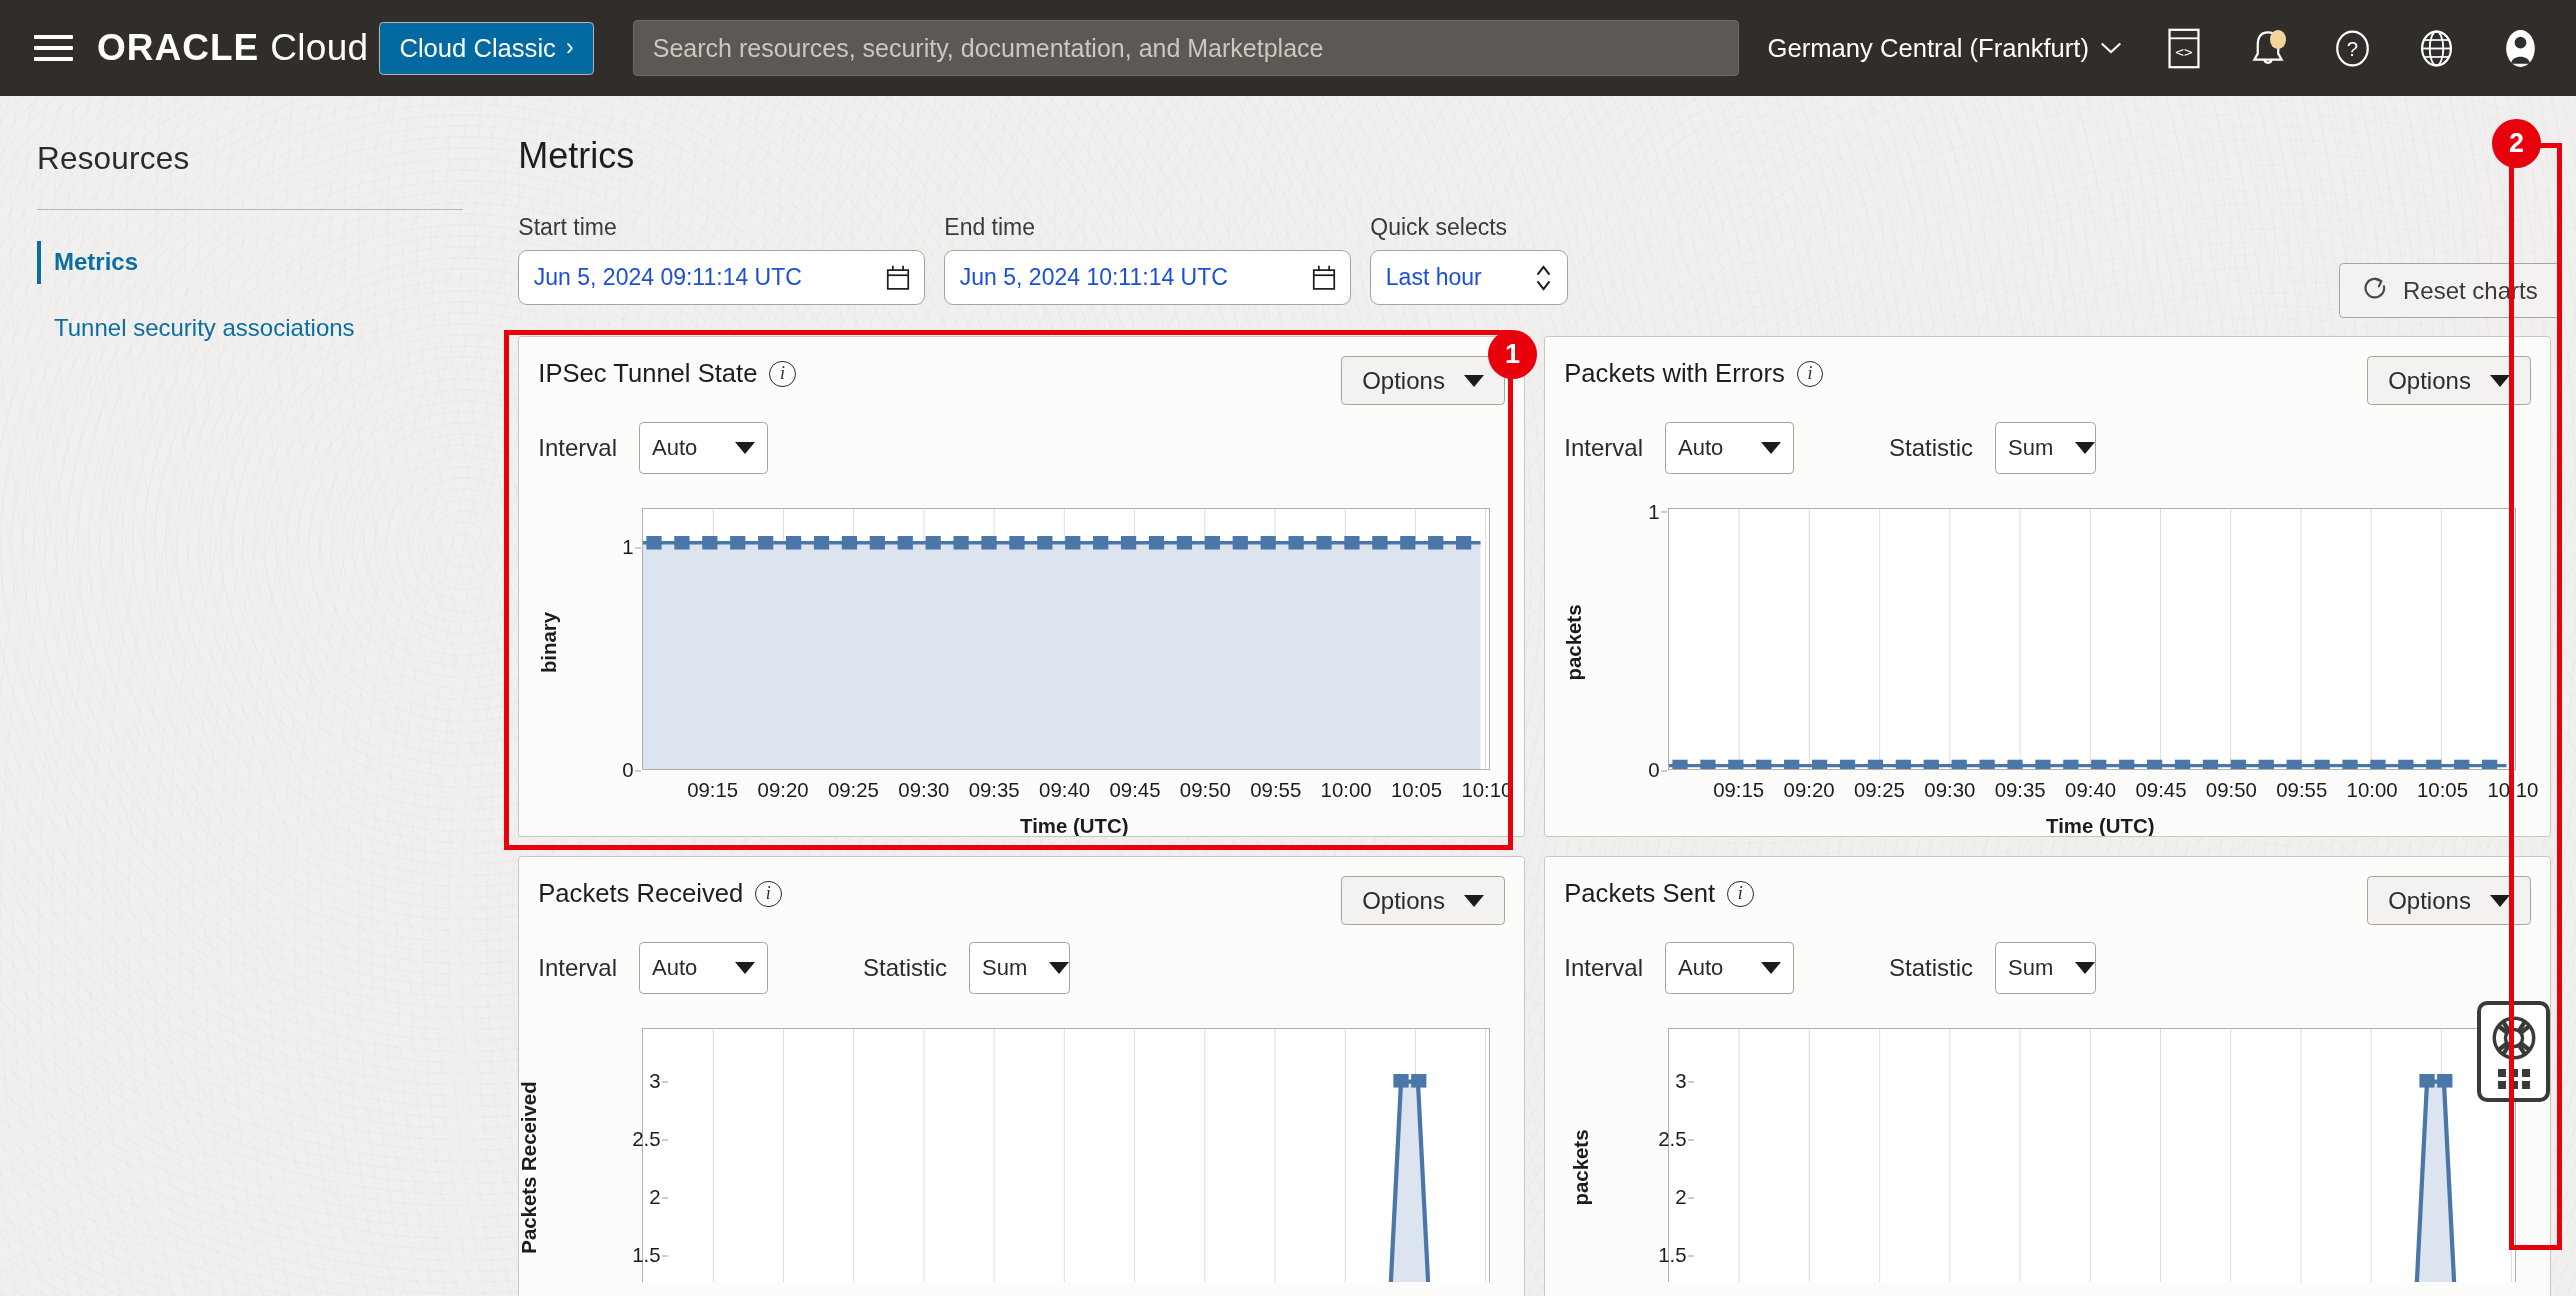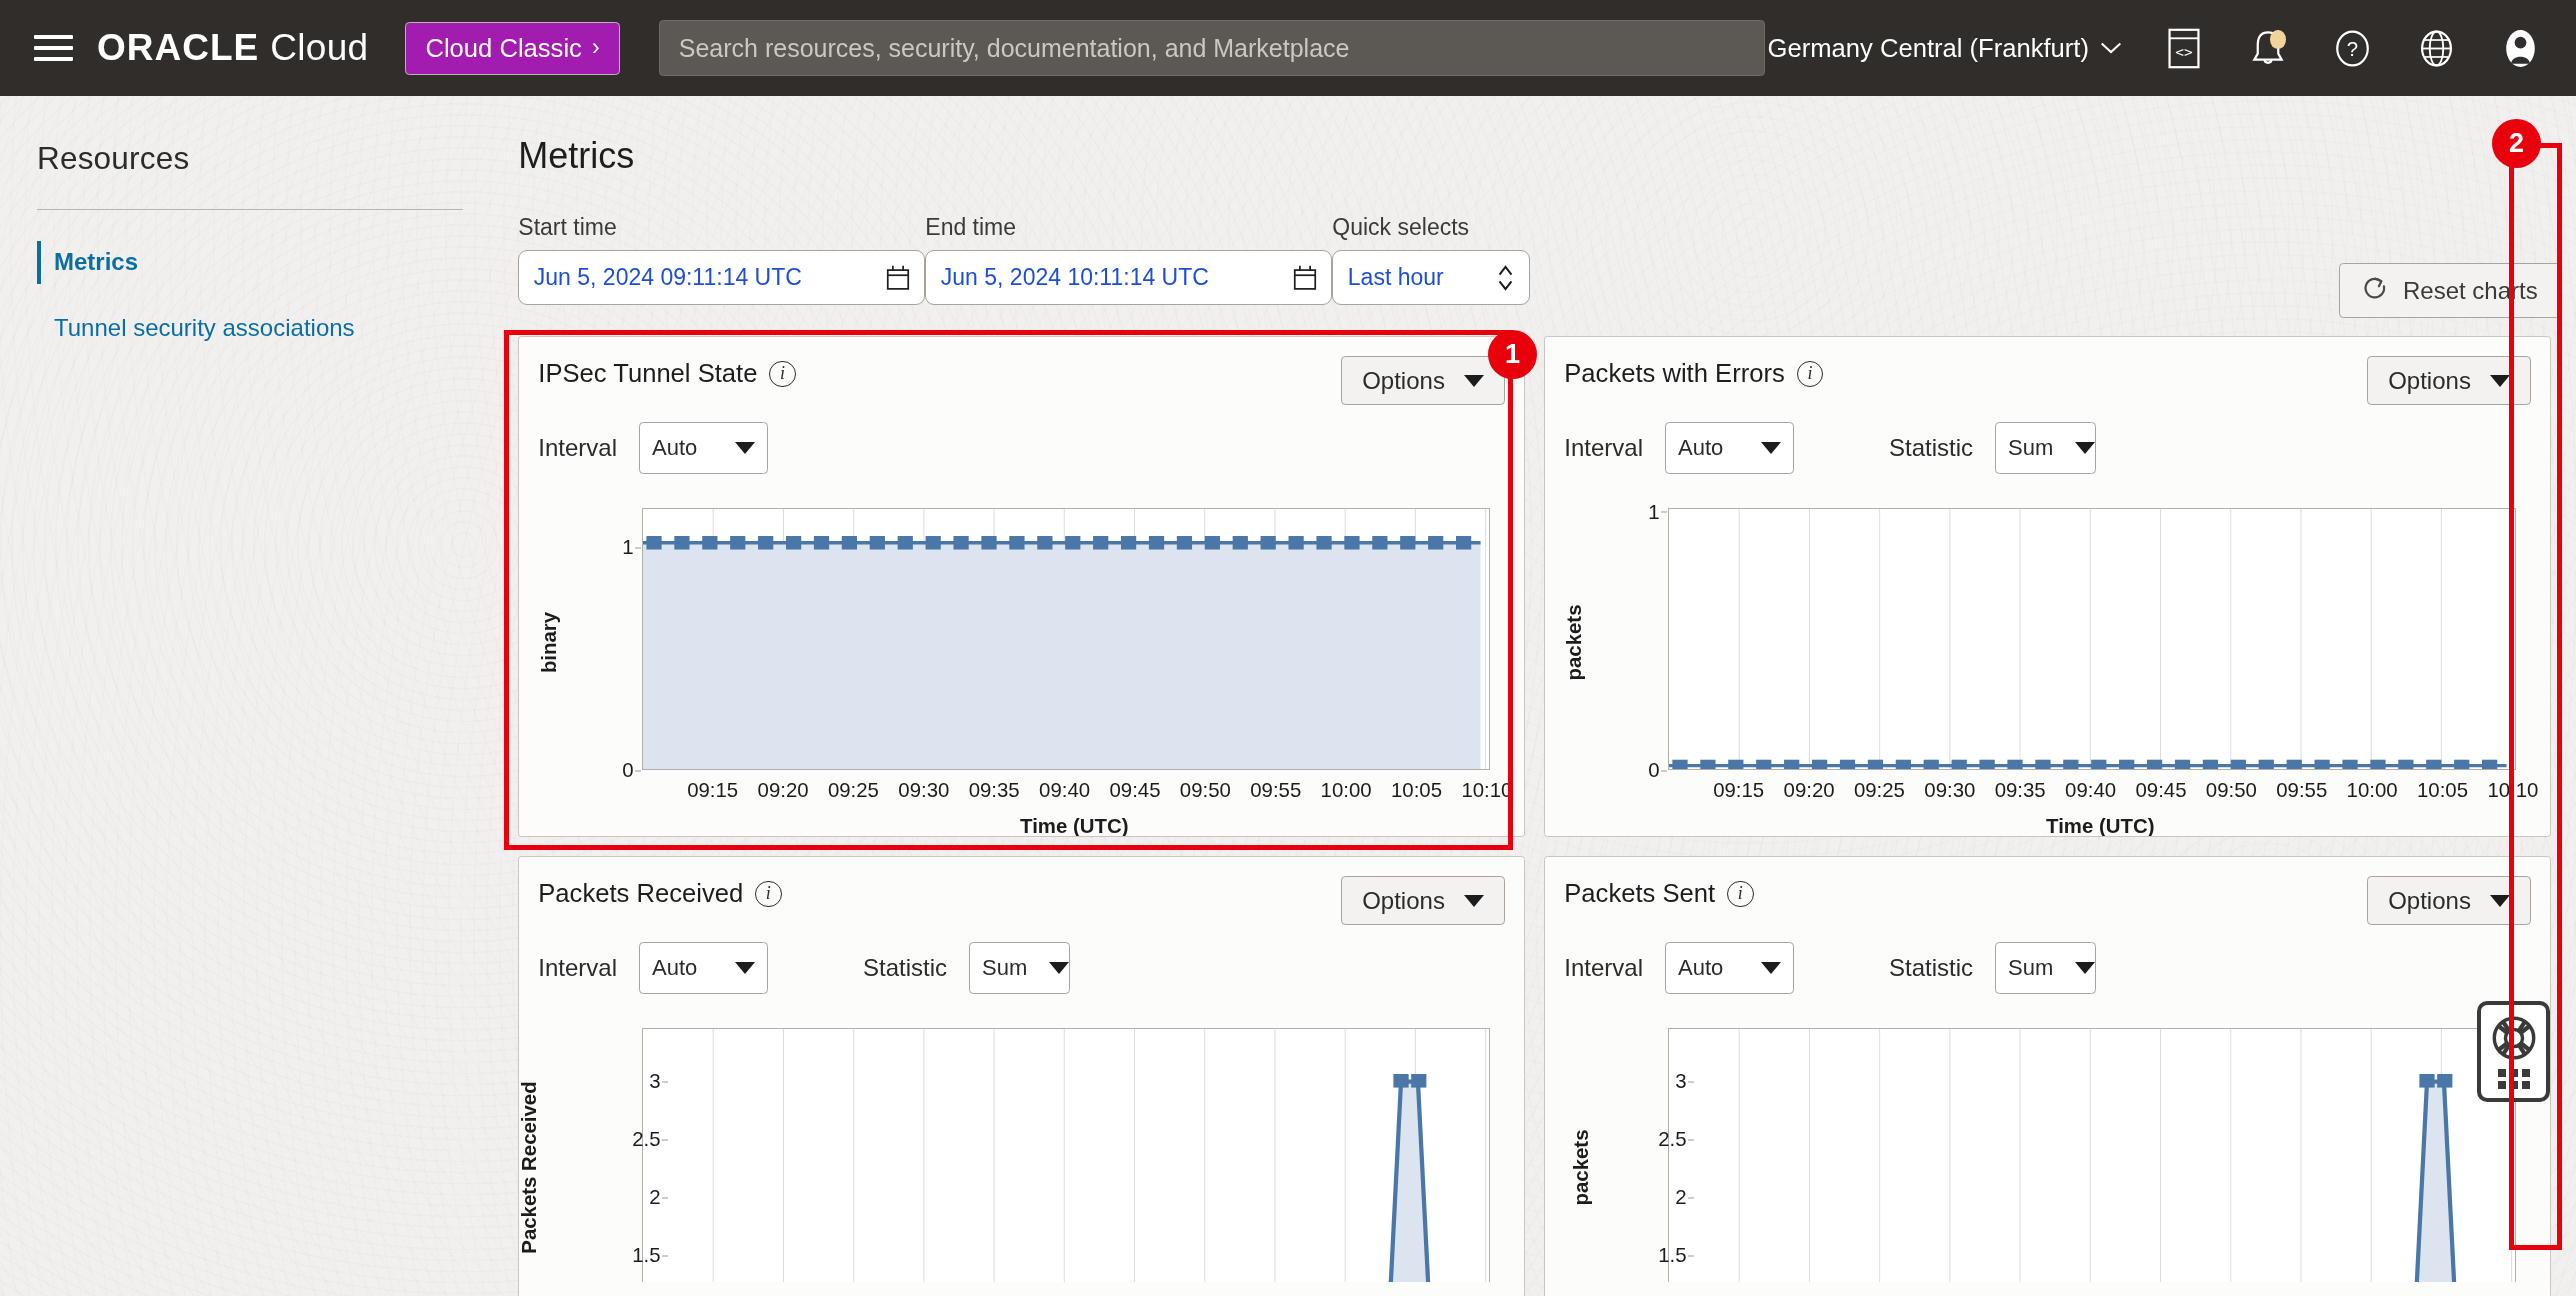--- a/index.html
+++ b/index.html
@@ -26,21 +26,21 @@
     background: #312d2a; display: flex; align-items: center;
     padding: 0 22px; z-index: 40;
   }
   .hamburger { width: 44px; height: 34px; display:flex; flex-direction:column;
     justify-content:center; gap:7.7px; margin-left:12px; margin-right:19px; cursor:pointer; }
   .hamburger span { display:block; height:3.4px; background:#fff; border-radius:0.9px; width:39px; }
   .brand { display:flex; align-items:center; gap:11px; color:#fff; }
   .brand-oracle { font-size:37px; font-weight:700; letter-spacing:1px; }
   .brand-cloud { font-size:37px; font-weight:300; letter-spacing:0.3px; }
   .classic-btn {
-    margin-left: 37px; border:0.9px solid #b9b5b0; background:#a21caf; color:#fff;
+    margin-left: 11px; border:0.9px solid #b9b5b0; background:#0369a1; color:#fff;
     border-radius:4.3px; padding:11px 19px; font-size:25.6px; display:flex;
     align-items:flex-start; gap:10.2px; cursor:pointer; white-space:nowrap;
   }
   .classic-btn .chev { font-size:23px; font-weight:300; }
   .searchbox {
     margin-left:39px; flex:0 0 1106px; height:56px; background:#5c5854;
     border:0.9px solid #706b66; border-radius:4.3px; display:flex; align-items:center;
     padding:0 19px; color:#ccc7c1; font-size:25px; cursor:text;
   }
   .topright { margin-left:auto; display:flex; align-items:center; gap:40px; color:#fff; padding-right:12px;}
@@ -59,21 +59,21 @@
   .nav-item.active { font-weight:700; }
   .nav-item.active::before {
     content:""; position:absolute; left:0; top:1.7px; bottom:1.7px; width:4.3px; background:#0a6ea1;
   }
   .nav-item + .nav-item { margin-top:19px; }
 
   
   .main { position:absolute; top:96px; left:503px; width:2073px; height:1200px; padding:39px 0 0 8.5px; }
   .page-title { font-size:36px; font-weight:400; color:#1d1d1d; margin-left:6.8px; }
 
-  .timebar { margin-top:37px; display:flex; align-items:flex-end; margin-left:6.8px; position:relative;}
+  .timebar { margin-top:37px; display:flex; align-items:flex-end; gap:19px; margin-left:6.8px; position:relative;}
   .field-label { font-size:23px; color:#3a3a3a; margin-bottom:9.4px; }
   .field-box {
     background:#fff; border:0.9px solid #a9a39c; border-radius:9px; height:55px;
     display:flex; align-items:center; padding:0 14.5px; font-size:23px; color:#1d4ed8; cursor:text;
   }
   .f-start .field-box { width:407px; justify-content:space-between; }
   .f-end .field-box { width:407px; justify-content:space-between; }
   .f-quick .field-box { width:198px; justify-content:space-between; cursor:pointer; }
   .cal-icon { width:24px; height:25.6px; position:relative; flex:none; }
 

